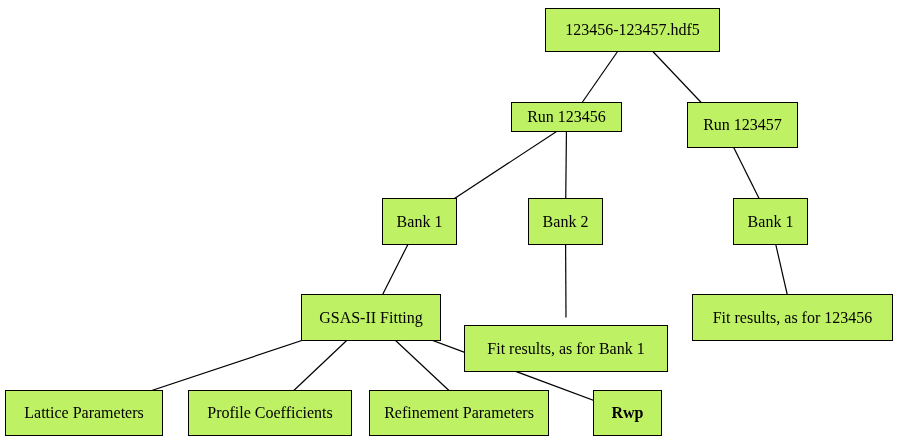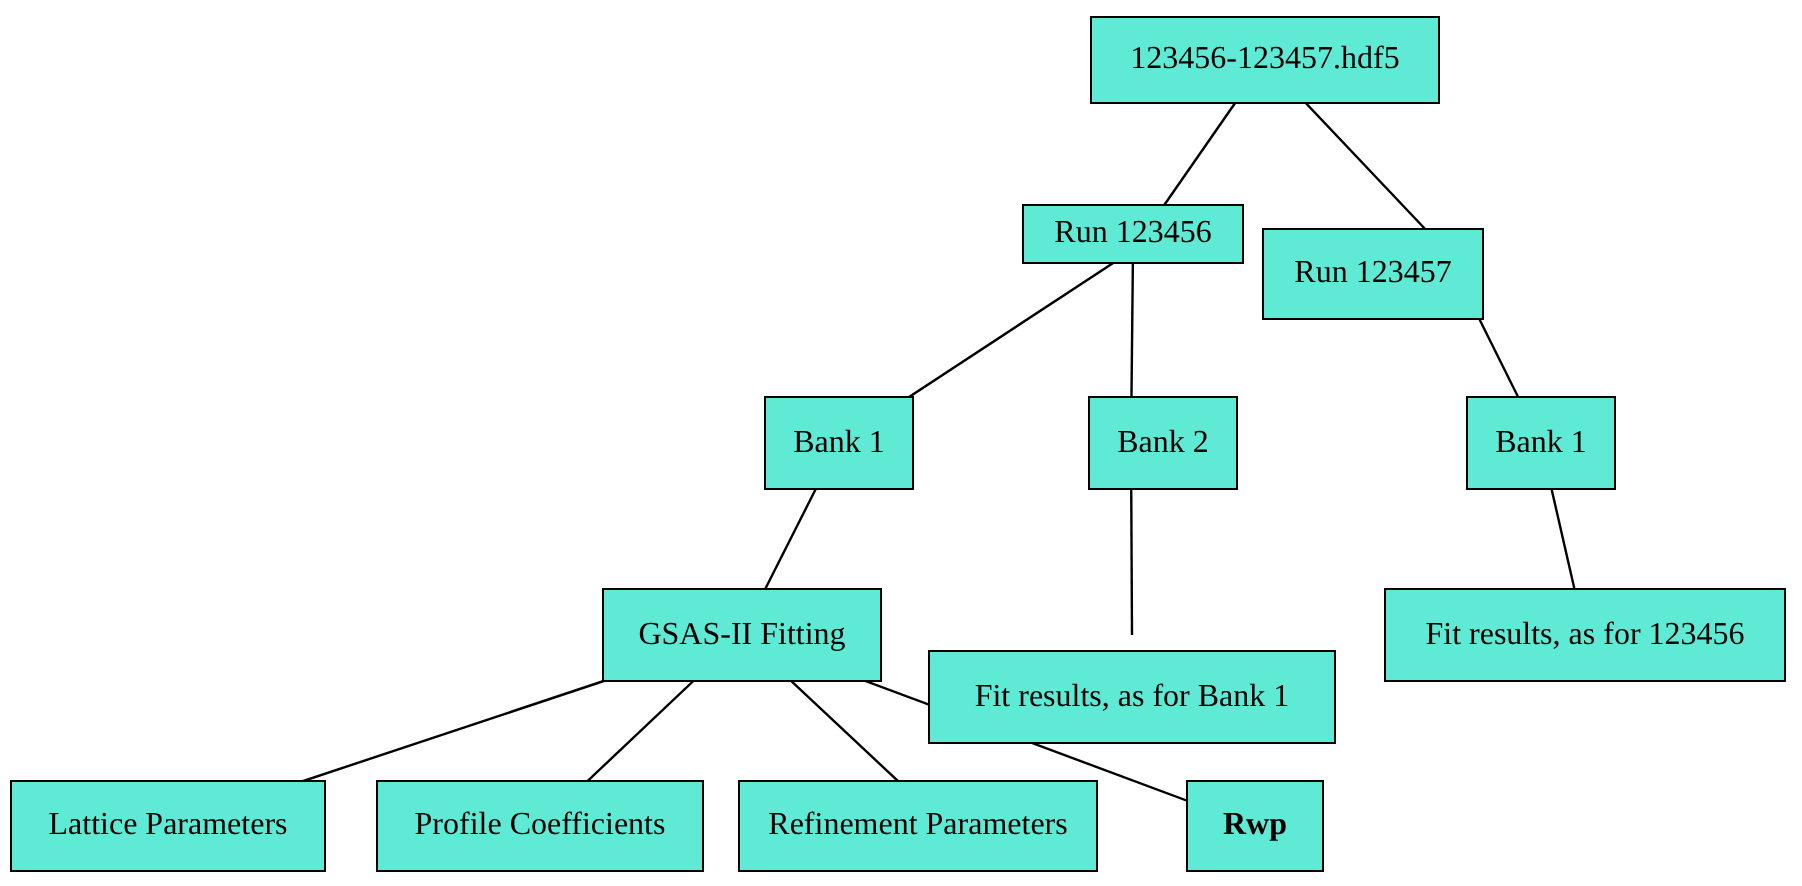--- a/index.html
+++ b/index.html
@@ -19,21 +19,21 @@
     position: absolute;
     left: 0;
     top: 0;
     width: 901px;
     height: 443px;
     z-index: 0;
   }
   .node {
     position: absolute;
     box-sizing: border-box;
-    background: #5eead4;
+    background: #bef264;
     border: 1px solid #000000;
     display: flex;
     align-items: center;
     justify-content: center;
     font-size: 16px;
     color: #000000;
     white-space: nowrap;
     z-index: 1;
     text-align: center;
   }
@@ -59,29 +59,29 @@
     </svg>
 
   <div class="node" style="left:545px; top:8px; width:175px; height:44px;">
     <span>123456-123457.hdf5</span>
   </div>
 
   <div class="node" style="left:511px; top:102px; width:111px; height:30px;">
     <span>Run 123456</span>
   </div>
 
-  <div class="node" style="left:631px; top:102px; width:111px; height:46px;margin-top:12px;">
+  <div class="node" style="left:687px; top:102px; width:111px; height:46px;">
     <span>Run 123457</span>
   </div>
 
   <div class="node" style="left:382px; top:198px; width:75px; height:47px;">
     <span>Bank 1</span>
   </div>
 
-  <div class="node" style="left:528px; top:198px; width:75px; height:47px;margin-left:16px;">
+  <div class="node" style="left:528px; top:198px; width:75px; height:47px;">
     <span>Bank 2</span>
   </div>
 
   <div class="node" style="left:733px; top:198px; width:75px; height:47px;">
     <span>Bank 1</span>
   </div>
 
   <div class="node" style="left:301px; top:294px; width:140px; height:47px;">
     <span>GSAS-II Fitting</span>
   </div>

